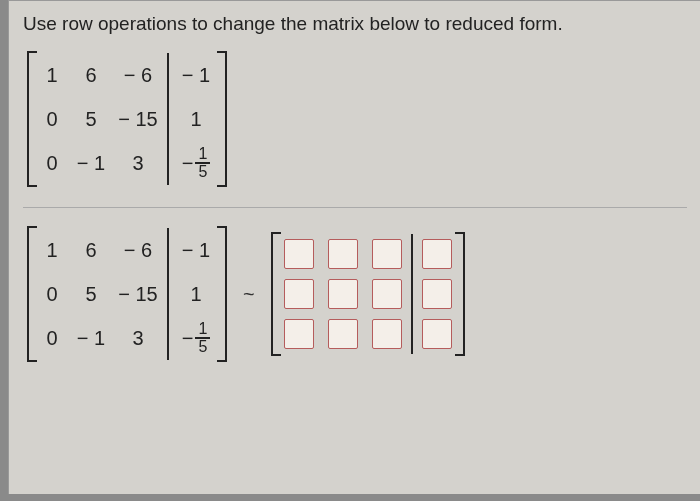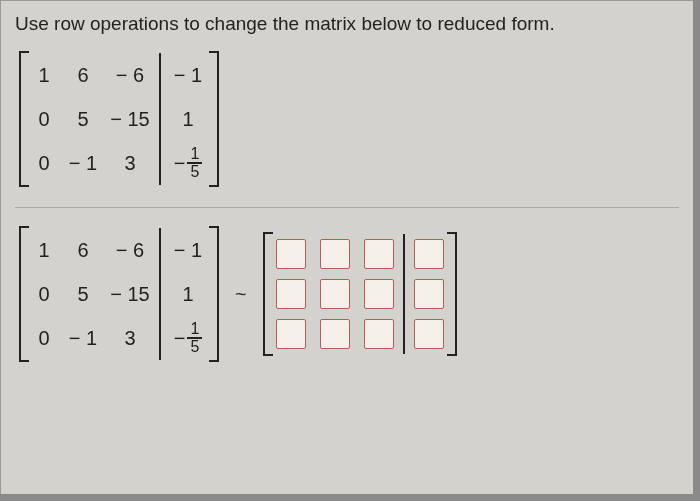--- a/index.html
+++ b/index.html
@@ -1,16 +1,16 @@
 <!DOCTYPE html>
 <html><head>
 <meta charset="utf-8">
 <style>
 html,body{margin:0;padding:0;width:700px;height:501px;background:#8a8a8a;font-family:Arial,Helvetica,sans-serif}
-.page{position:absolute;left:0;top:0;width:692px;height:493px;background:#d4d2cd;border-top:1px solid #999;border-left:1px solid #999}
+.page{position:absolute;left:8px;top:0;width:692px;height:493px;background:#d4d2cd;border-top:1px solid #999;border-left:1px solid #999}
 .prompt{padding:12px 14px 10px 14px;font-size:19px;color:#222}
 .content{padding:0 14px}
 .mblock{display:inline-flex;align-items:stretch;color:#222;font-size:20px}
 .lbr,.rbr{width:10px;position:relative}
 .lbr::before,.rbr::before{content:"";position:absolute;top:6px;bottom:6px;width:2px;background:#222}
 .lbr::before{left:4px}
 .rbr::before{right:4px}
 .lbr::after,.rbr::after{content:"";position:absolute;left:4px;right:-4px;height:2px;background:#222;top:6px}
 .lbr span,.rbr span{position:absolute;left:4px;right:-4px;height:2px;background:#222;bottom:6px}
 .rbr::after{left:-4px;right:4px}

